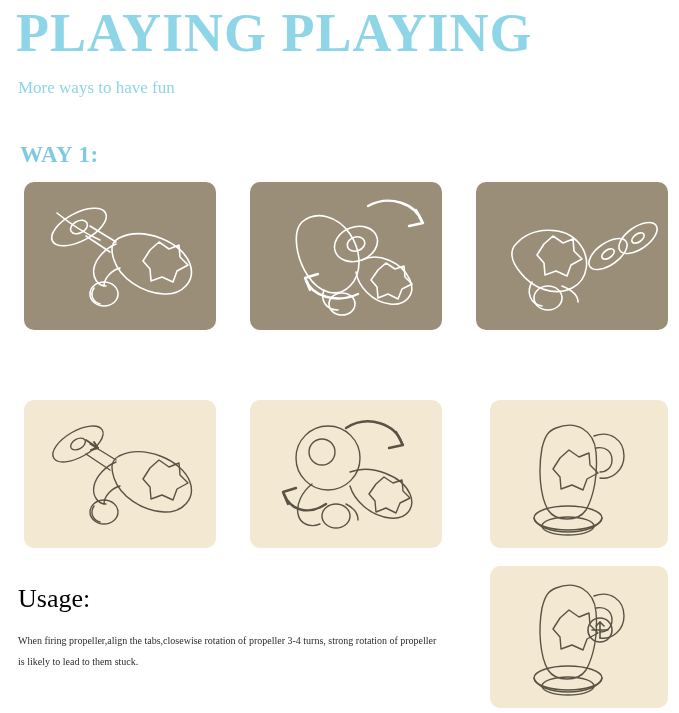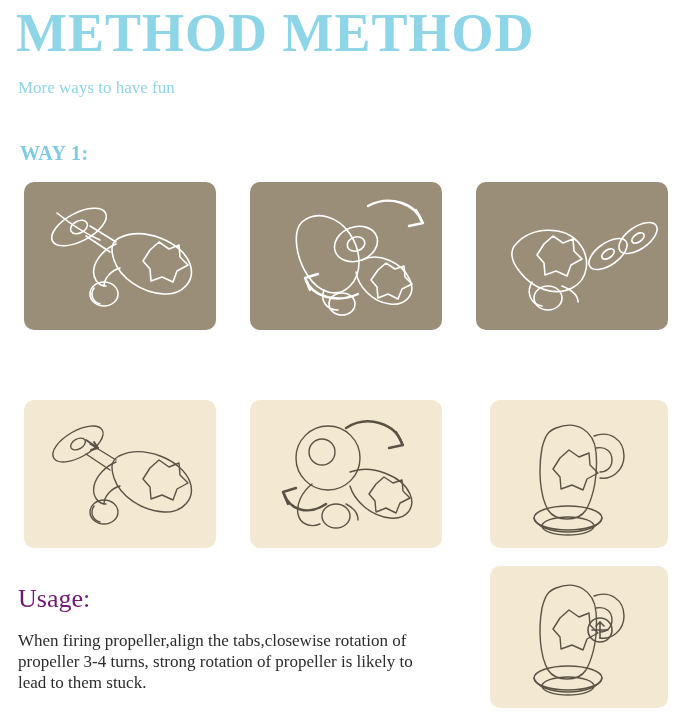--- a/index.html
+++ b/index.html
@@ -38,42 +38,42 @@
     left: 18px;
     top: 78px;
     font-family: "Liberation Serif", serif;
     font-size: 17px;
     color: #8ed5e8;
   }
   .way-label {
     position: absolute;
     font-family: "Liberation Serif", serif;
     font-weight: bold;
-    font-size: 20px;
+    font-size: 23px;
     color: #7ecbe0;
     letter-spacing: 0.5px;
   }
   #way1-label { left: 20px; top: 142px; }
   #way2-label { left: 20px; top: 360px; }
 
   .usage-label {
     position: absolute;
     left: 18px;
     top: 584px;
     font-family: "Liberation Serif", serif;
     font-size: 26px;
-    color: #701a75;
+    color: #000000;
   }
   .usage-text {
     position: absolute;
     left: 18px;
     top: 630px;
     width: 420px;
     font-family: "Liberation Serif", serif;
-    font-size: 17px;
+    font-size: 10px;
     line-height: 21px;
     color: #2b2b2b;
   }
 
   
   .panel {
     position: absolute;
     border-radius: 10px;
     overflow: hidden;
   }
@@ -91,21 +91,21 @@
   #p4 { left: 24px;  top: 400px; width: 192px; height: 148px; }
   #p5 { left: 250px; top: 400px; width: 192px; height: 148px; }
   #p6 { left: 490px; top: 400px; width: 178px; height: 148px; }
   #p7 { left: 490px; top: 566px; width: 178px; height: 142px; }
 </style>
 </head>
 <body>
 
 <div class="page">
 
-  <div class="title">METHOD METHOD</div>
+  <div class="title">PLAYING PLAYING</div>
   <div class="subtitle">More ways to have fun</div>
 
   <div class="way-label" id="way1-label">WAY 1:</div>
 
   <div class="panel brown" id="p1">
     <svg viewBox="0 0 192 148" xmlns="http://www.w3.org/2000/svg">
       <g fill="none" stroke="#ffffff" stroke-width="1.6" stroke-linecap="round" stroke-linejoin="round">
 
         <path d="M95 56 C120 44 158 60 166 82 C172 99 158 113 140 112 C118 111 96 96 90 78 C86 66 88 60 95 56 Z"></path>
 

